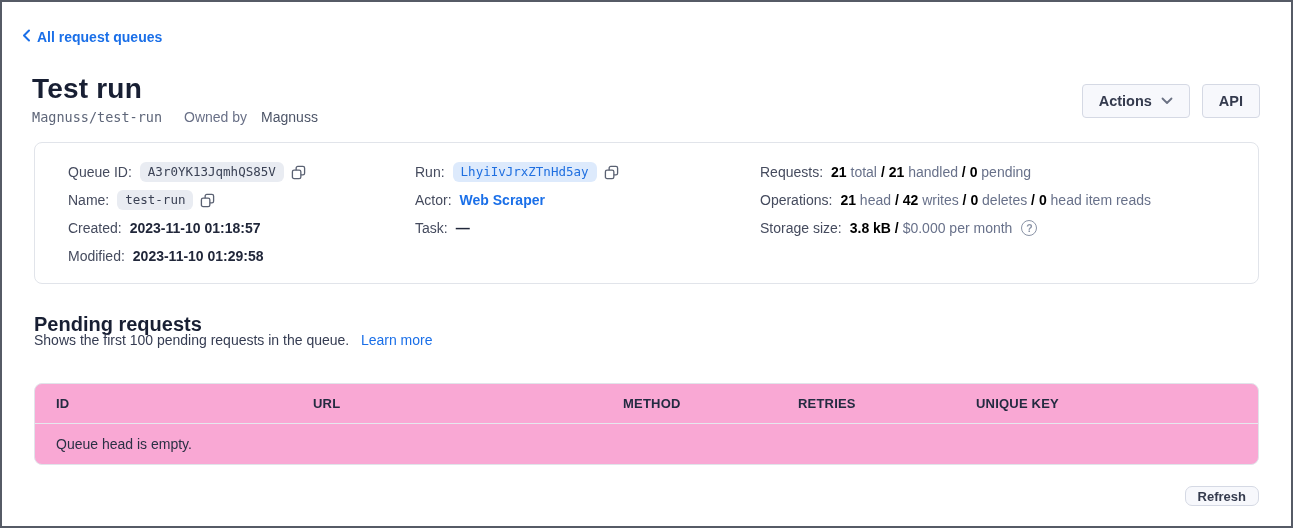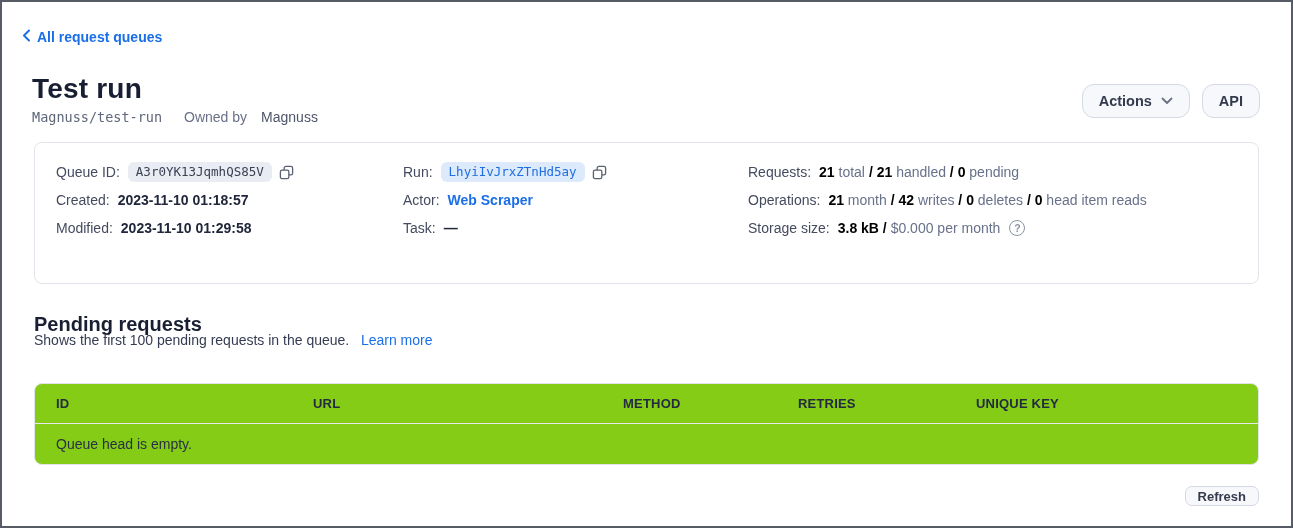--- a/index.html
+++ b/index.html
@@ -32,32 +32,32 @@
   .subtitle .mono-path {
     font-family: "DejaVu Sans Mono", monospace; font-size: 13.5px; color: #5e6679;
   }
   .subtitle .owned-by { margin-left: 22px; color: #697087; }
   .subtitle .owner   { margin-left: 14px; color: #4d5568; }
 
   .header-buttons { position: absolute; right: 31px; top: 82px; display: flex; gap: 12px; }
   .btn {
     display: inline-flex; align-items: center; justify-content: center; gap: 9px;
     height: 34px; padding: 0 16px;
-    background: #f7f8fc; border: 1px solid #d5d9e4; border-radius: 12px;
+    background: #f7f8fc; border: 1px solid #d5d9e4; border-radius: 4px;
     font-size: 14.5px; font-weight: 600; color: #353b4e; cursor: pointer;
     font-family: "Liberation Sans", sans-serif;
   }
   .btn svg { display: block; }
 
   
   .card {
     position: absolute; left: 32px; right: 32px; top: 140px; height: 142px;
     border: 1px solid #e1e4ea; border-radius: 8px; background: #fff;
     display: grid; grid-template-columns: 347px 345px 1fr;
-    padding: 15px 0 15px 21px; align-content: start;
+    padding: 15px 0 15px 33px; align-content: start;
   }
   .col { display: flex; flex-direction: column; }
   .detail-row { height: 28px; display: flex; align-items: center; font-size: 14px; }
   .detail-label { color: #454b5e; margin-right: 8px; white-space: pre; }
   .detail-value-bold { font-weight: 700; color: #21273a; }
 
   .pill {
     font-family: "DejaVu Sans Mono", monospace; font-size: 12.5px;
     background: #e9ecf2; color: #3a4154;
     border-radius: 6px; padding: 2px 8px 3px; line-height: 1.25;
@@ -87,21 +87,21 @@
     font-size: 20px; font-weight: 700; color: #181f33;
   }
   .section-desc {
     position: absolute; left: 32px; top: 330px;
     font-size: 14px; color: #353c52;
   }
 
   
   .table {
     position: absolute; left: 32px; right: 32px; top: 381px;
-    border: 1px solid #e1e4ea; border-radius: 8px; background: #84cc16; overflow: hidden;
+    border: 1px solid #e1e4ea; border-radius: 8px; background: #f9a8d4; overflow: hidden;
   }
   .table-header {
     display: grid; grid-template-columns: 257px 310px 175px 178px 1fr;
     padding: 0 21px; height: 40px; align-items: center;
     border-bottom: 1px solid #e6e8ee;
   }
   .th {
     font-size: 13px; font-weight: 700; color: #242b41; letter-spacing: .2px;
   }
   .table-empty-row {
@@ -154,20 +154,30 @@
         <span class="detail-label">Queue ID:</span>
         <span class="pill">A3r0YK13JqmhQS85V</span>
         <span class="copy-btn">
           <svg width="15" height="15" viewBox="0 0 16 16">
             <rect x="5.5" y="1.5" width="9" height="9" rx="1.8" fill="none" stroke="#5a6172" stroke-width="1.4"></rect>
             <rect x="1.5" y="5.5" width="9" height="9" rx="1.8" fill="#ffffff" stroke="#5a6172" stroke-width="1.4"></rect>
           </svg>
         </span>
       </div>
       <div class="detail-row">
+        <span class="detail-label">Name:</span>
+        <span class="pill">test-run</span>
+        <span class="copy-btn">
+          <svg width="15" height="15" viewBox="0 0 16 16">
+            <rect x="5.5" y="1.5" width="9" height="9" rx="1.8" fill="none" stroke="#5a6172" stroke-width="1.4"></rect>
+            <rect x="1.5" y="5.5" width="9" height="9" rx="1.8" fill="#ffffff" stroke="#5a6172" stroke-width="1.4"></rect>
+          </svg>
+        </span>
+      </div>
+      <div class="detail-row">
         <span class="detail-label">Created:</span>
         <span class="detail-value-bold">2023-11-10 01:18:57</span>
       </div>
       <div class="detail-row">
         <span class="detail-label">Modified:</span>
         <span class="detail-value-bold">2023-11-10 01:29:58</span>
       </div>
     </div>
 
     <div class="col">
@@ -207,21 +217,21 @@
         <span class="seg num">/</span>
           <span class="seg">&nbsp;</span>
         <span class="seg num">0</span>
           <span class="seg">&nbsp;</span>
         <span class="seg muted">pending</span>
       </div>
       <div class="detail-row">
         <span class="detail-label">Operations:</span>
         <span class="seg num">21</span>
           <span class="seg">&nbsp;</span>
-        <span class="seg muted">month</span>
+        <span class="seg muted">head</span>
           <span class="seg">&nbsp;</span>
         <span class="seg num">/</span>
           <span class="seg">&nbsp;</span>
         <span class="seg num">42</span>
           <span class="seg">&nbsp;</span>
         <span class="seg muted">writes</span>
           <span class="seg">&nbsp;</span>
         <span class="seg num">/</span>
           <span class="seg">&nbsp;</span>
         <span class="seg num">0</span>

